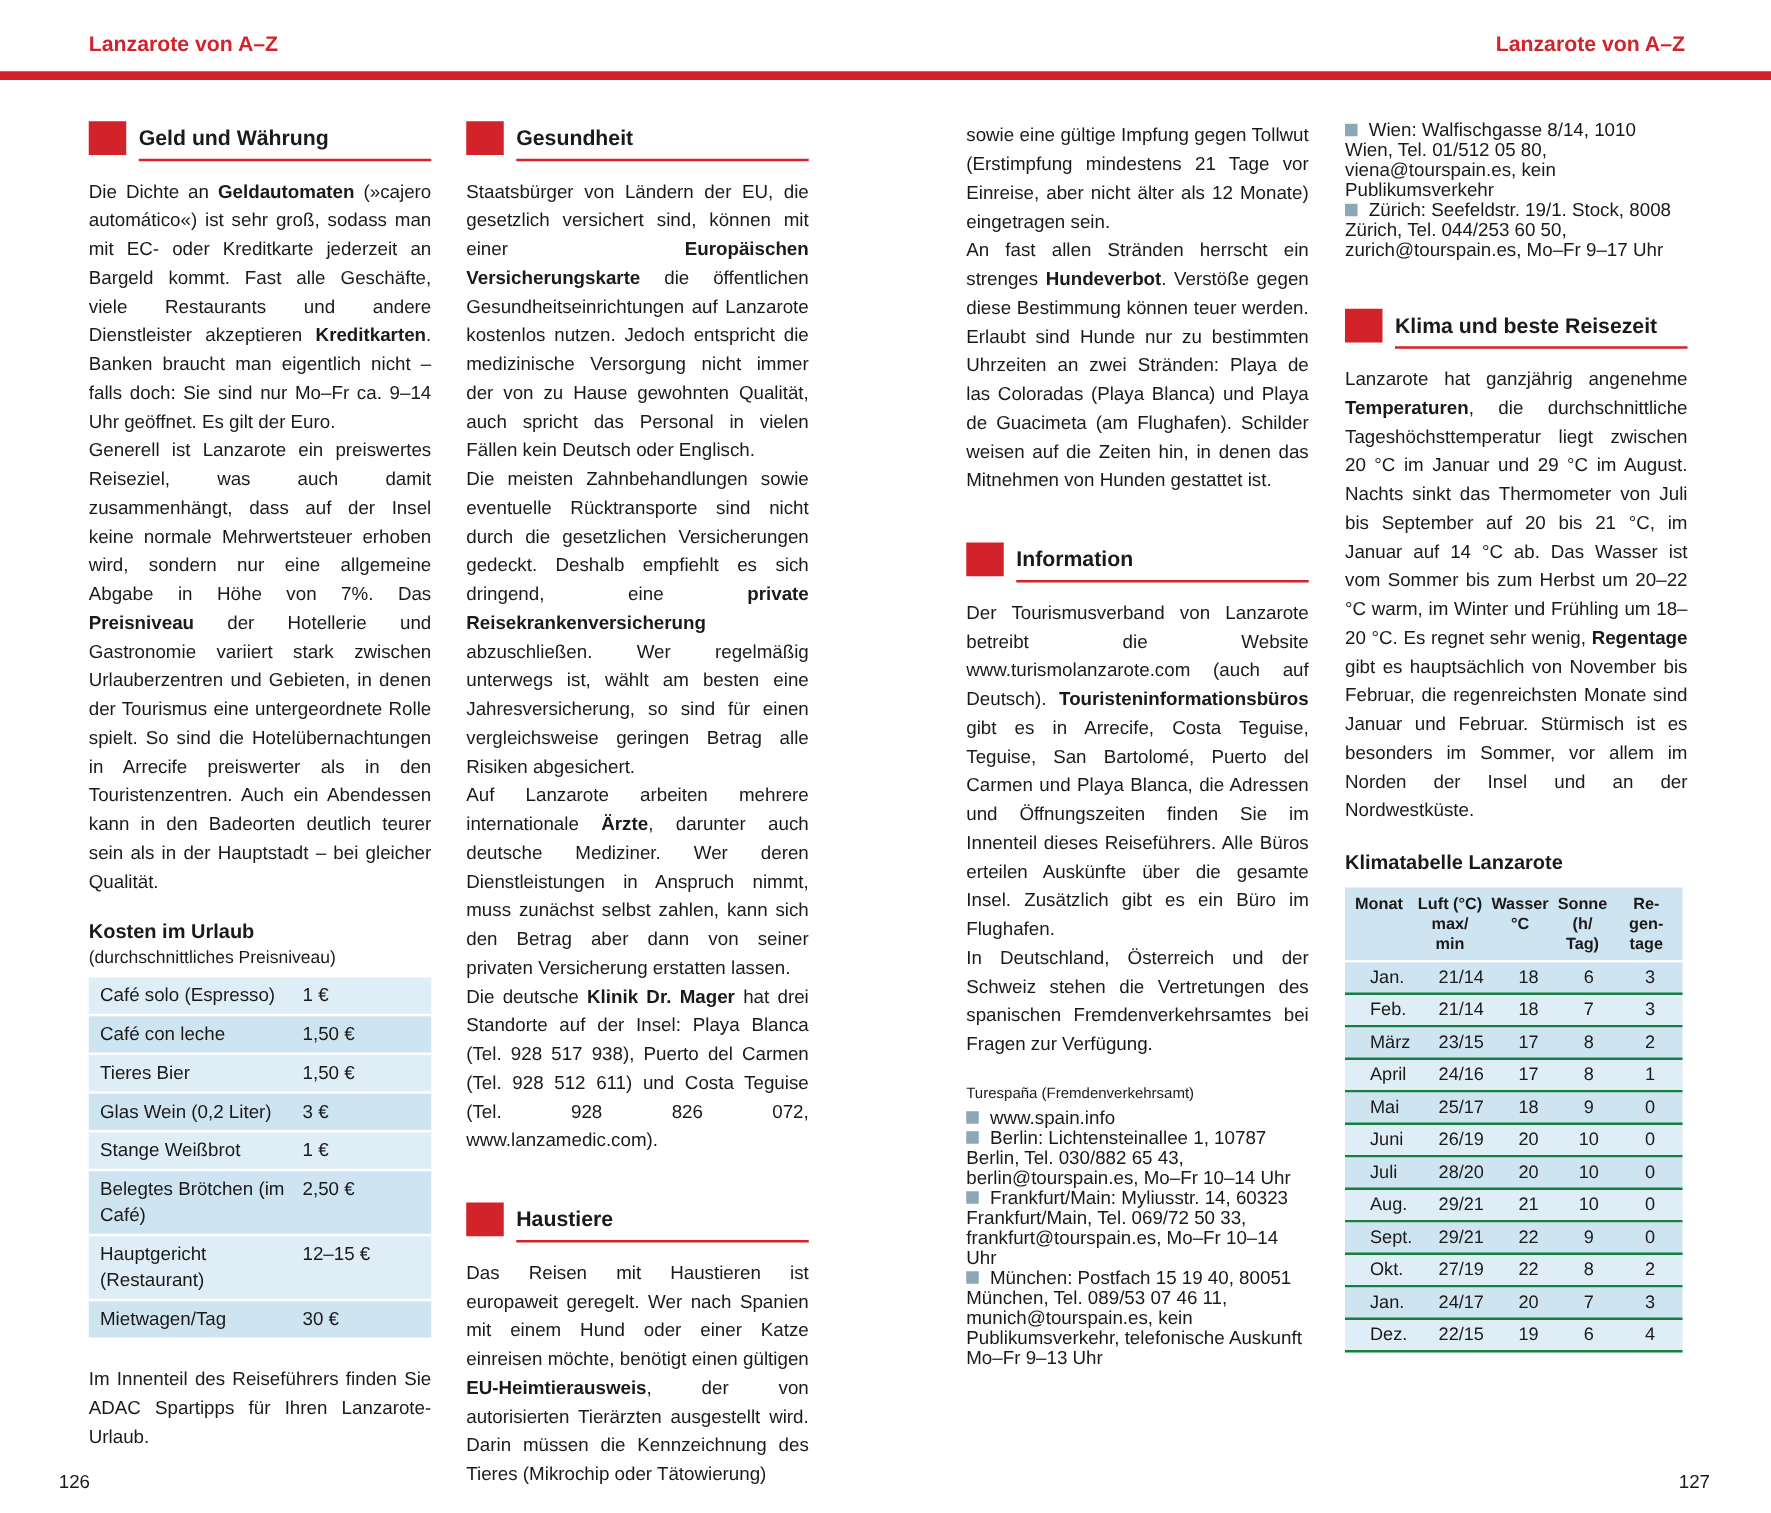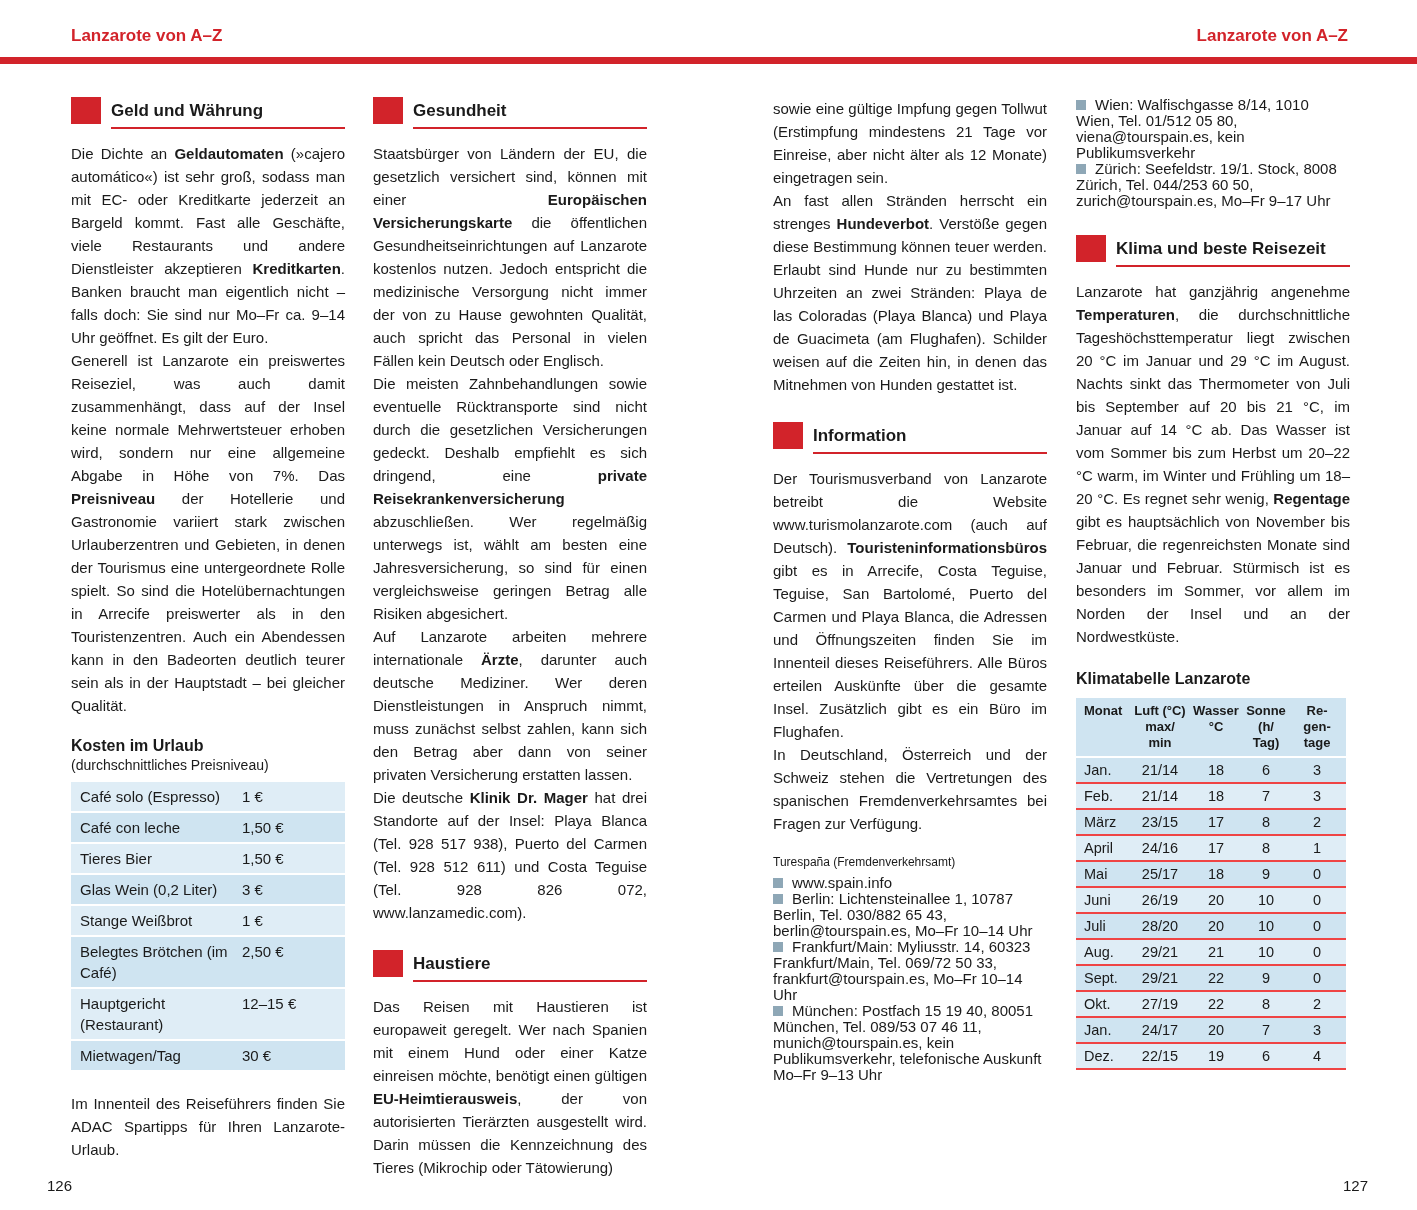--- a/index.html
+++ b/index.html
@@ -23,21 +23,21 @@
   .col{ position:absolute; top:97px; width:274px; }
   .col1{ left:71px; }
   .col2{ left:373px; }
   .col3{ left:773px; }
   .col4{ left:1076px; }
 
   .body{ font-size:15px; line-height:23px; text-align:justify; hyphens:auto; -webkit-hyphens:auto; }
   .b{ font-weight:700; }
 
   .sec-head{ display:flex; align-items:flex-start; margin:0 0 13px; }
-  .sec-head.mt{ margin-top:26px; }
+  .sec-head.mt{ margin-top:38px; }
   .sq{ flex:0 0 30px; height:27px; background:var(--red); margin-right:10px; }
   .sec-title{ flex:1; font-size:17px; font-weight:700; padding:4px 0 6px; border-bottom:2px solid var(--red); }
 
   .subhead{ font-size:16px; font-weight:700; margin:20px 0 2px; }
   .subnote{ font-size:14px; margin:2px 0 9px; }
 
   .price-table{ margin-top:3px; }
   .price-row{ display:flex; align-items:flex-start; padding:4px 10px 4px 9px; margin-bottom:2px; font-size:15px; line-height:21px; }
   .price-row:nth-child(even){ background:var(--blue1); }
   .price-row:nth-child(odd){ background:var(--blue2); }
@@ -47,21 +47,21 @@
 
   .bullet-item{ font-size:15px; line-height:16px; text-align:left; }
   .bsq{ display:inline-block; width:10px; height:10px; background:var(--bullet); margin-right:9px; }
 
   .info-subhead{ font-size:12px; font-weight:400; margin:20px 0 6px; }
 
   .clim-title{ font-size:16px; font-weight:700; margin:22px 0 10px; }
   .clim-table{ width:270px; font-size:14.5px; }
   .clim-head{ display:flex; background:var(--blue1); border-bottom:2px solid #fff; }
   .clim-hcell{ font-size:13px; font-weight:700; line-height:16px; white-space:pre-line; padding:5px 2px; text-align:center; }
-  .clim-row{ display:flex; border-bottom:2px solid #ef4444; }
+  .clim-row{ display:flex; border-bottom:2px solid #15803d;padding-left:12px; }
   .clim-row:nth-child(even){ background:var(--blue2); }
   .clim-row:nth-child(odd){ background:var(--blue1); }
   .cc{ display:block; padding:4px 2px; text-align:center; }
   .c-monat{ width:54px; text-align:left; padding-left:8px; }
   .c-luft{ width:60px; }
   .c-wasser{ width:52px; }
   .c-sonne{ width:48px; }
   .c-regen{ width:54px; }
 
   .pagenum{ position:absolute; bottom:16px; font-size:15px; }

